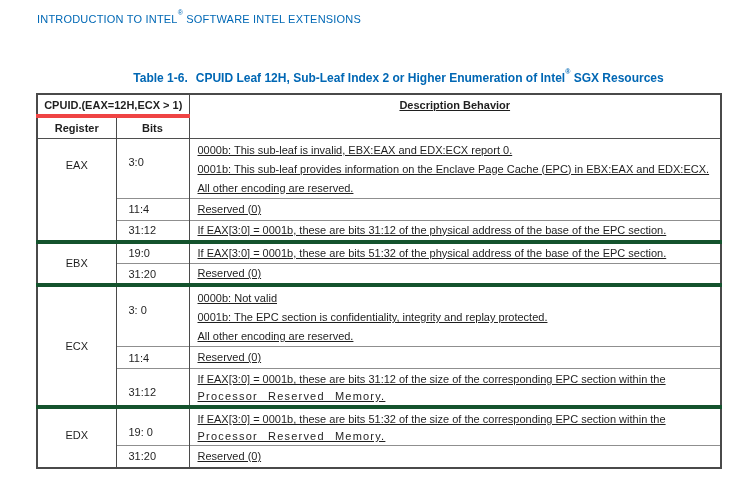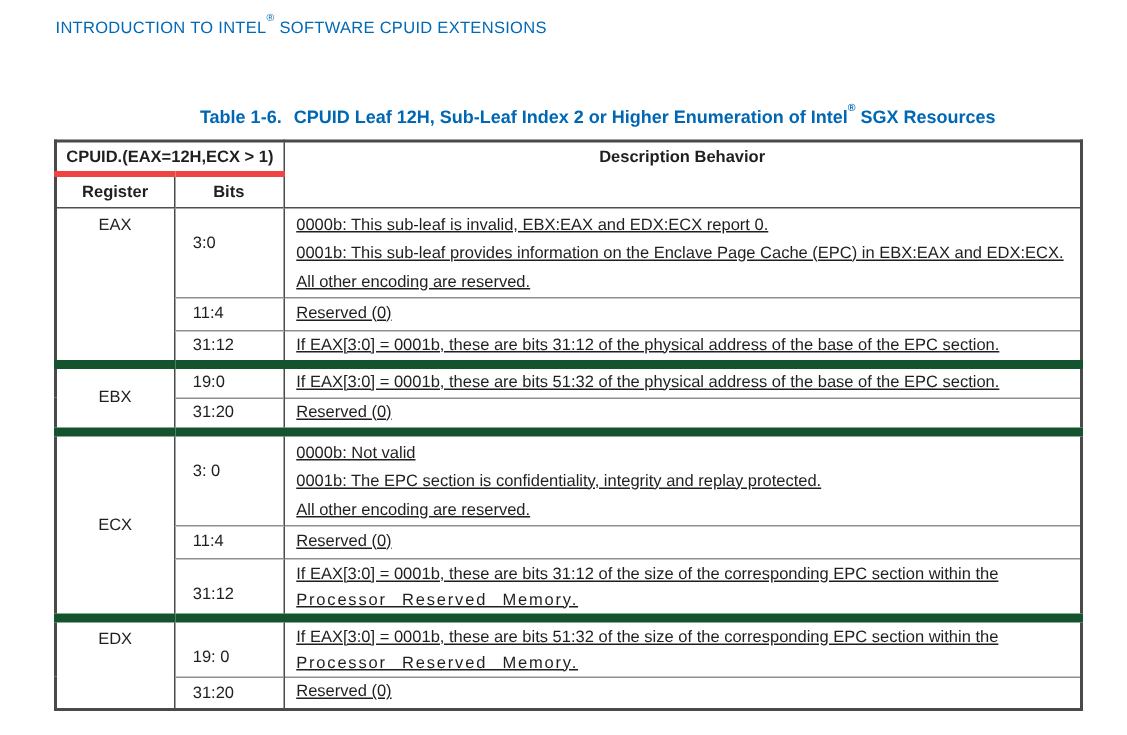--- a/index.html
+++ b/index.html
@@ -58,31 +58,32 @@
   }
   table.cpuid tr.hrow1 td { border-top: none; }
   table.cpuid td.hcell {
     font-weight: bold;
     text-align: center;
     vertical-align: middle;
   }
   table.cpuid td.desc-h {
     vertical-align: top;
     padding-top: 4px;
+    text-decoration: underline;
   }
   table.cpuid tr.hrow2 td { border-top: 4px solid #ef4444; }
   table.cpuid tr.body-start td { border-top: 1px solid #4f4f4f; }
-  table.cpuid tr.group-start td { border-top: 6px solid #14532d; }
+  table.cpuid tr.group-start td { border-top: 4px solid #14532d; }
   td.reg {
     text-align: center;
     vertical-align: middle;
   }
   td.reg.v-top {
     vertical-align: top;
-    padding-top: 5px;
+    padding-top: 20px;
   }
   td.bits {
     padding-left: 12px;
     vertical-align: middle;
   }
   td.bits.v-top { vertical-align: top; padding-top: 17px; }
   td.desc {
     padding: 0 8px;
     vertical-align: middle;
     text-decoration: underline;
@@ -93,21 +94,21 @@
     white-space: nowrap;
   }
   .tight .line { line-height: 17px; }
   .line.spread { letter-spacing: 1.2px; word-spacing: 6px; }
 </style>
 </head>
 <body>
 
 <div class="page">
 
-  <div class="running-head"><span>INTRODUCTION TO INTEL</span><sup>®</sup><span> SOFTWARE CPUID EXTENSIONS</span></div>
+  <div class="running-head"><span>INTRODUCTION TO INTEL</span><sup>®</sup><span> SOFTWARE INTEL EXTENSIONS</span></div>
 
   <div class="table-title"><span class="t-label">Table 1-6.</span><span>CPUID Leaf 12H, Sub-Leaf Index 2 or Higher Enumeration of Intel</span><sup>®</sup><span> SGX Resources</span></div>
 
   <table class="cpuid">
     <colgroup>
       <col style="width:79px">
       <col style="width:73px">
       <col style="width:532px">
     </colgroup>
 

